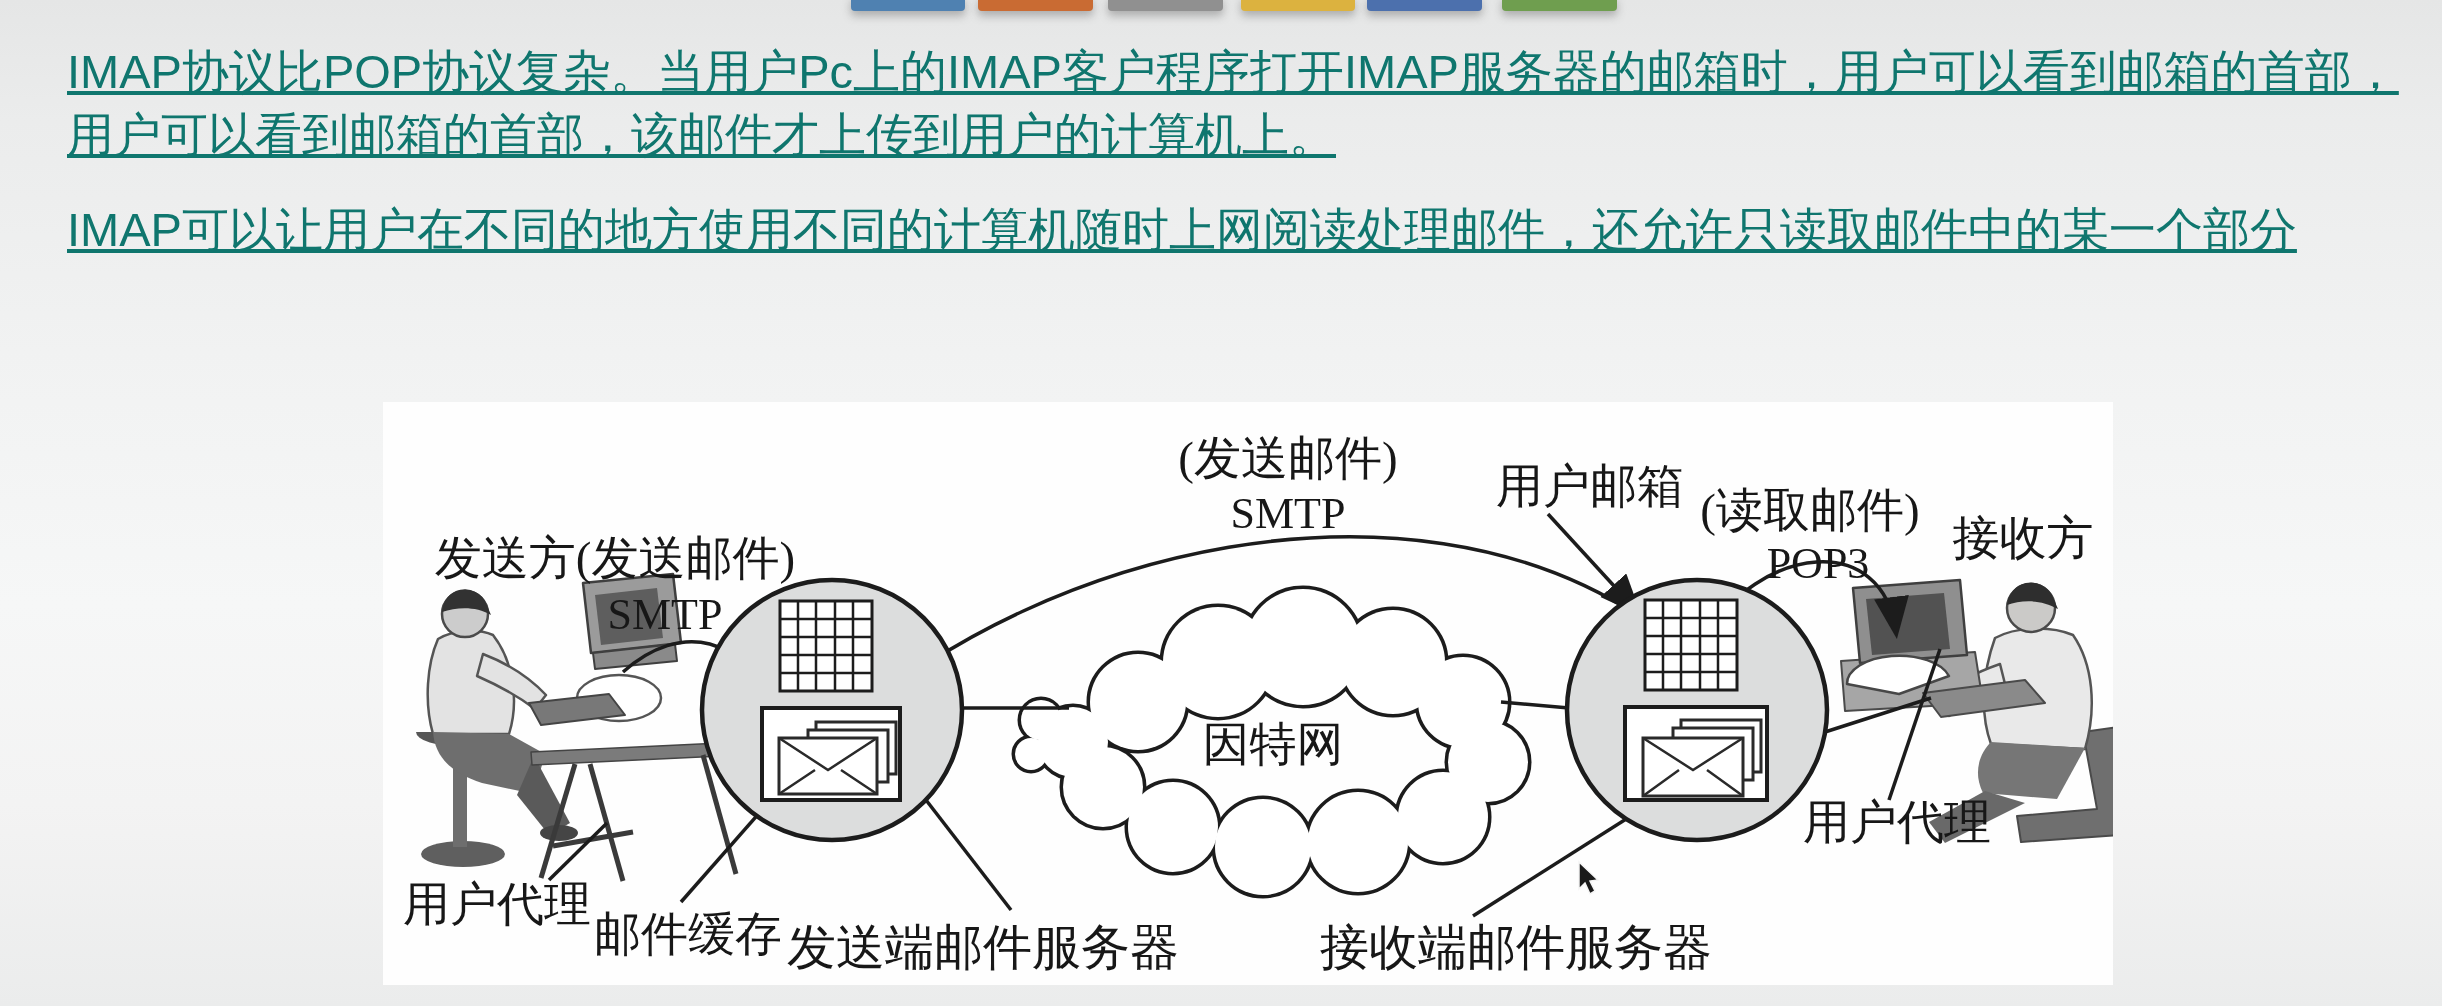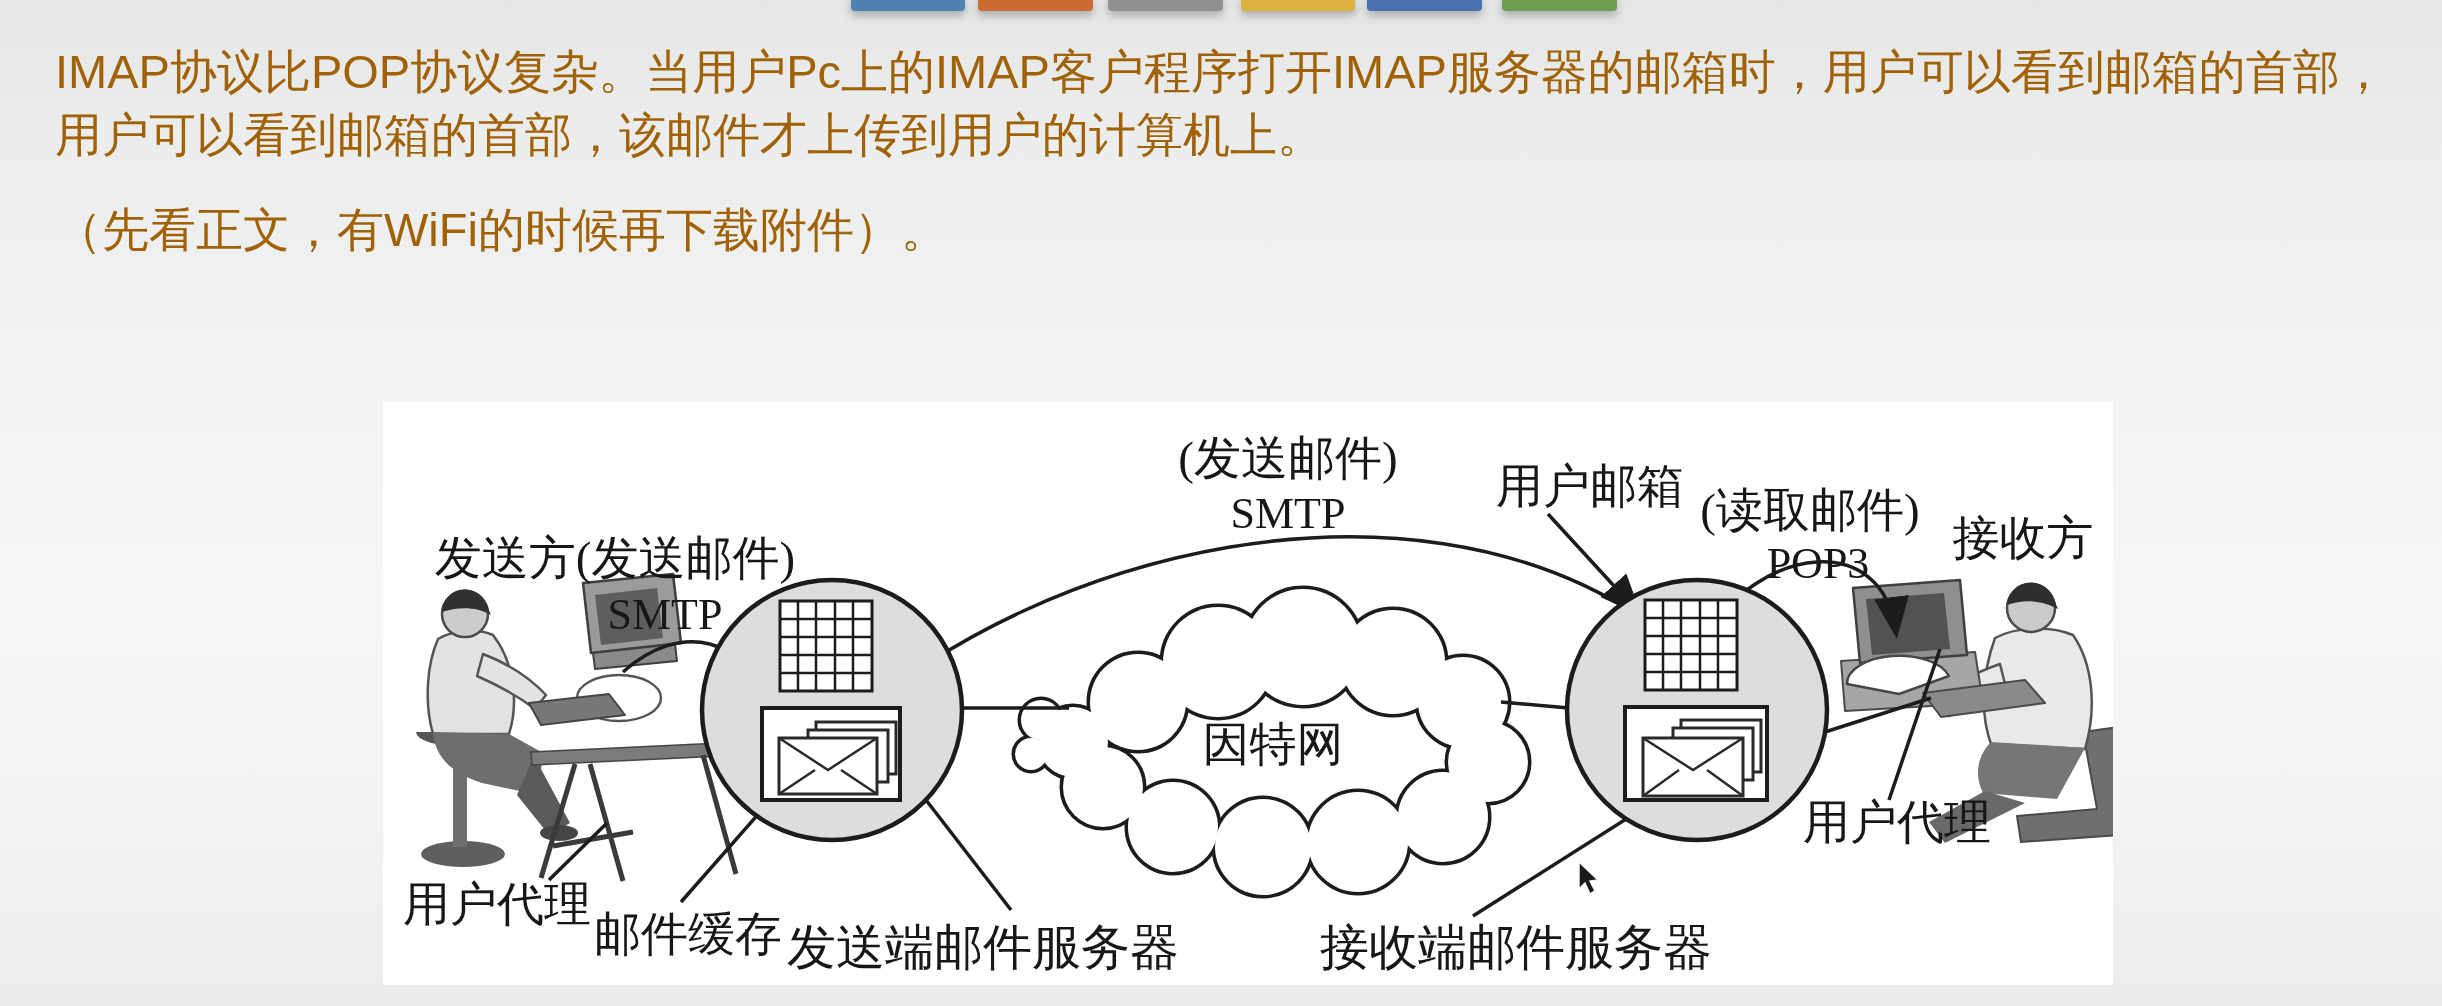--- a/index.html
+++ b/index.html
@@ -10,22 +10,22 @@
   }
   
   .sq{position:absolute;top:-5px;height:16px;border-radius:4px;
       box-shadow:0 5px 9px rgba(90,90,90,.40);}
   .sq1{left:851px;width:114px;}
   .sq2{left:978px;width:115px;}
   .sq3{left:1108px;width:115px;}
   .sq4{left:1241px;width:114px;}
   .sq5{left:1367px;width:115px;}
   .sq6{left:1502px;width:115px;}
-  .bodytext{position:absolute;left:55px;width:2360px;color:#a16207;
-    font-size:47px;line-height:63px;letter-spacing:0;}
+  .bodytext{position:absolute;left:67px;width:2360px;color:#0f766e;
+    font-size:47px;line-height:63px;letter-spacing:0;text-decoration:underline;}
   .bodytext div{white-space:nowrap;}
   #para1{top:40px;}
   #para2{top:198px;}
   .panel{position:absolute;left:383px;top:402px;width:1730px;height:583px;
     background:#fefefe;}
   svg text{font-family:"Liberation Serif","DejaVu Serif",serif;fill:#171717;}
   .lbl{font-size:47px;}
   .lblb{font-size:49px;}
   .proto{font-size:44px;}
 </style>
@@ -37,21 +37,21 @@
 <div class="sq sq3" style="background: rgb(144, 144, 144);"></div>
 <div class="sq sq4" style="background: rgb(220, 178, 63);"></div>
 <div class="sq sq5" style="background: rgb(76, 112, 173);"></div>
 <div class="sq sq6" style="background: rgb(111, 158, 79);"></div>
 
 <div class="bodytext" id="para1">
   <div>IMAP协议比POP协议复杂。当用户Pc上的IMAP客户程序打开IMAP服务器的邮箱时，用户可以看到邮箱的首部，</div>
   <div>用户可以看到邮箱的首部，该邮件才上传到用户的计算机上。</div>
 </div>
 <div class="bodytext" id="para2">
-  <div>（先看正文，有WiFi的时候再下载附件）。</div>
+  <div>IMAP可以让用户在不同的地方使用不同的计算机随时上网阅读处理邮件，还允许只读取邮件中的某一个部分</div>
 </div>
 
 <div class="panel">
 <svg width="1730" height="583" viewBox="0 0 1730 583">
   <defs>
     <marker id="arrow" markerWidth="13" markerHeight="11" refX="10" refY="5" orient="auto">
       <path d="M0,0 L12,5 L0,10 Z" fill="#1c1c1c"></path>
     </marker>
   </defs>
 

